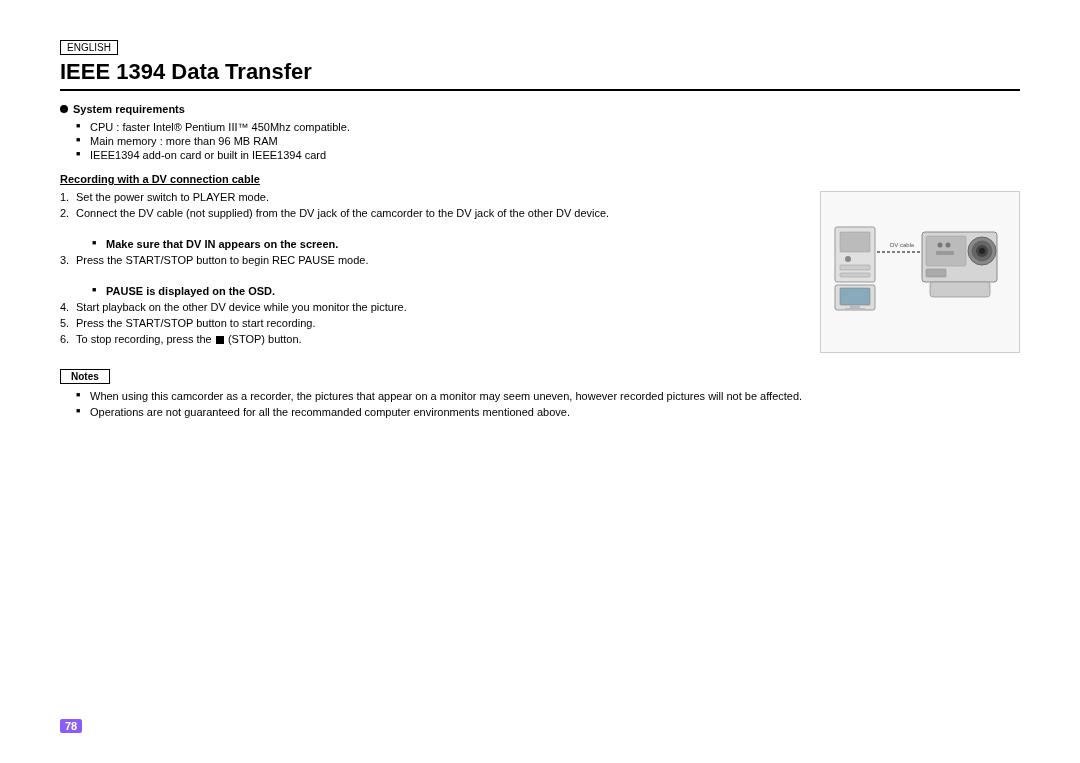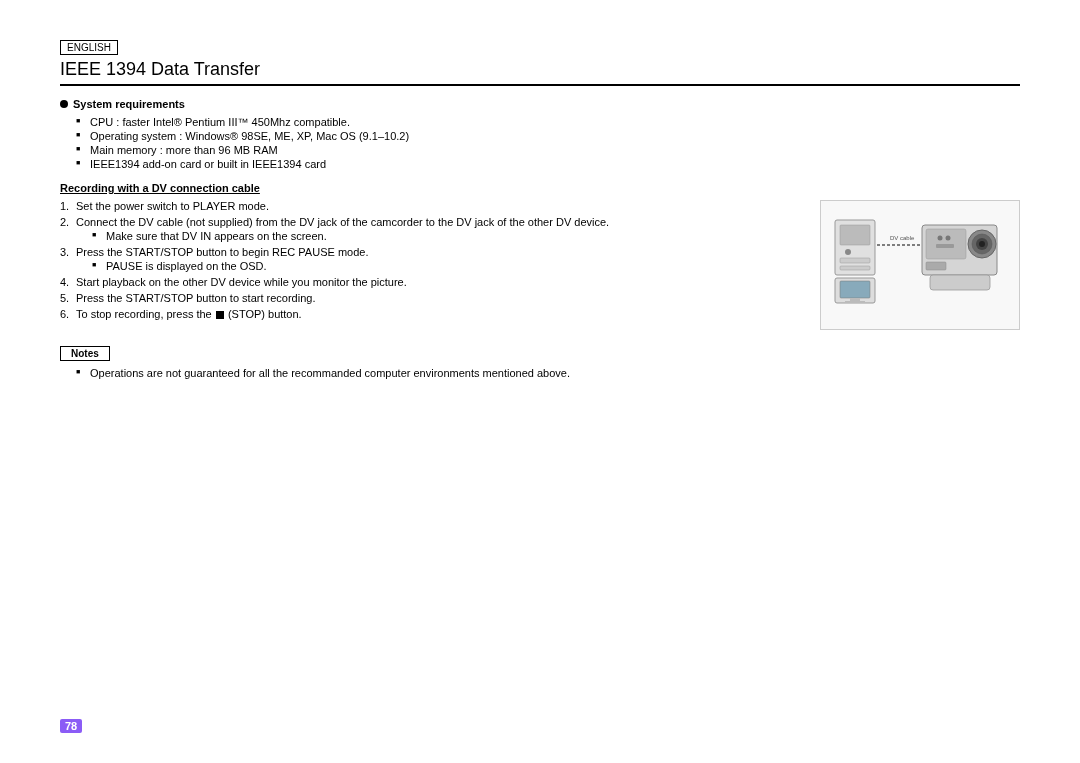--- a/index.html
+++ b/index.html
@@ -16,22 +16,22 @@
     .english-badge {
       display: inline-block;
       border: 1.5px solid #000;
       padding: 1px 6px;
       font-size: 10px;
       font-weight: normal;
       margin-bottom: 4px;
     }
 
     .page-title {
-      font-size: 18px;
-      font-weight: normal;
+      font-size: 22px;
+      font-weight: bold;
       border-bottom: 2px solid #000;
       padding-bottom: 4px;
       margin-bottom: 12px;
     }
 
     .section-header {
       font-weight: bold;
       font-size: 11px;
       margin-bottom: 6px;
       display: flex;
@@ -99,21 +99,22 @@
     }
 
     .numbered-list > li .num {
       position: absolute;
       left: 0;
     }
 
     .sub-bullet {
       list-style: none;
       padding-left: 16px;
-      margin-top: 2px;
+      margin-top: 19px;
+      font-weight: bold;
     }
 
     .sub-bullet li {
       position: relative;
       padding-left: 14px;
       margin-bottom: 2px;
     }
 
     .sub-bullet li::before {
       content: '■';
@@ -201,21 +202,20 @@
 <div class="english-badge">ENGLISH</div>
 
 <h1 class="page-title">IEEE 1394 Data Transfer</h1>
 
 <div>
   <div class="section-header">
     <span>System requirements</span>
   </div>
   <ul class="bullet-list">
     <li>CPU : faster Intel® Pentium III™ 450Mhz compatible.</li>
-    <li>Operating system : Windows® 98SE, ME, XP, Mac OS (9.1–10.2)</li>
     <li>Main memory : more than 96 MB RAM</li>
     <li>IEEE1394 add-on card or built in IEEE1394 card</li>
   </ul>
 </div>
 
 <div>
   <div class="subsection-header">Recording with a DV connection cable</div>
 
   <div class="main-content">
     <div class="instructions">
@@ -289,20 +289,21 @@
         <circle cx="118" cy="28" r="2.5" fill="#777"></circle>
         <rect x="106" y="34" width="18" height="4" rx="1" fill="#999"></rect>
       </svg>
     </div>
   </div>
 </div>
 
 <div class="notes-box">
   <div class="notes-label">Notes</div>
   <ul class="notes-list">
+    <li>When using this camcorder as a recorder, the pictures that appear on a monitor may seem uneven, however recorded pictures will not be affected.</li>
     <li>Operations are not guaranteed for all the recommanded computer environments mentioned above.</li>
   </ul>
 </div>
 
 <div class="page-number">78</div>
 
 
 
 
 </body></html>

